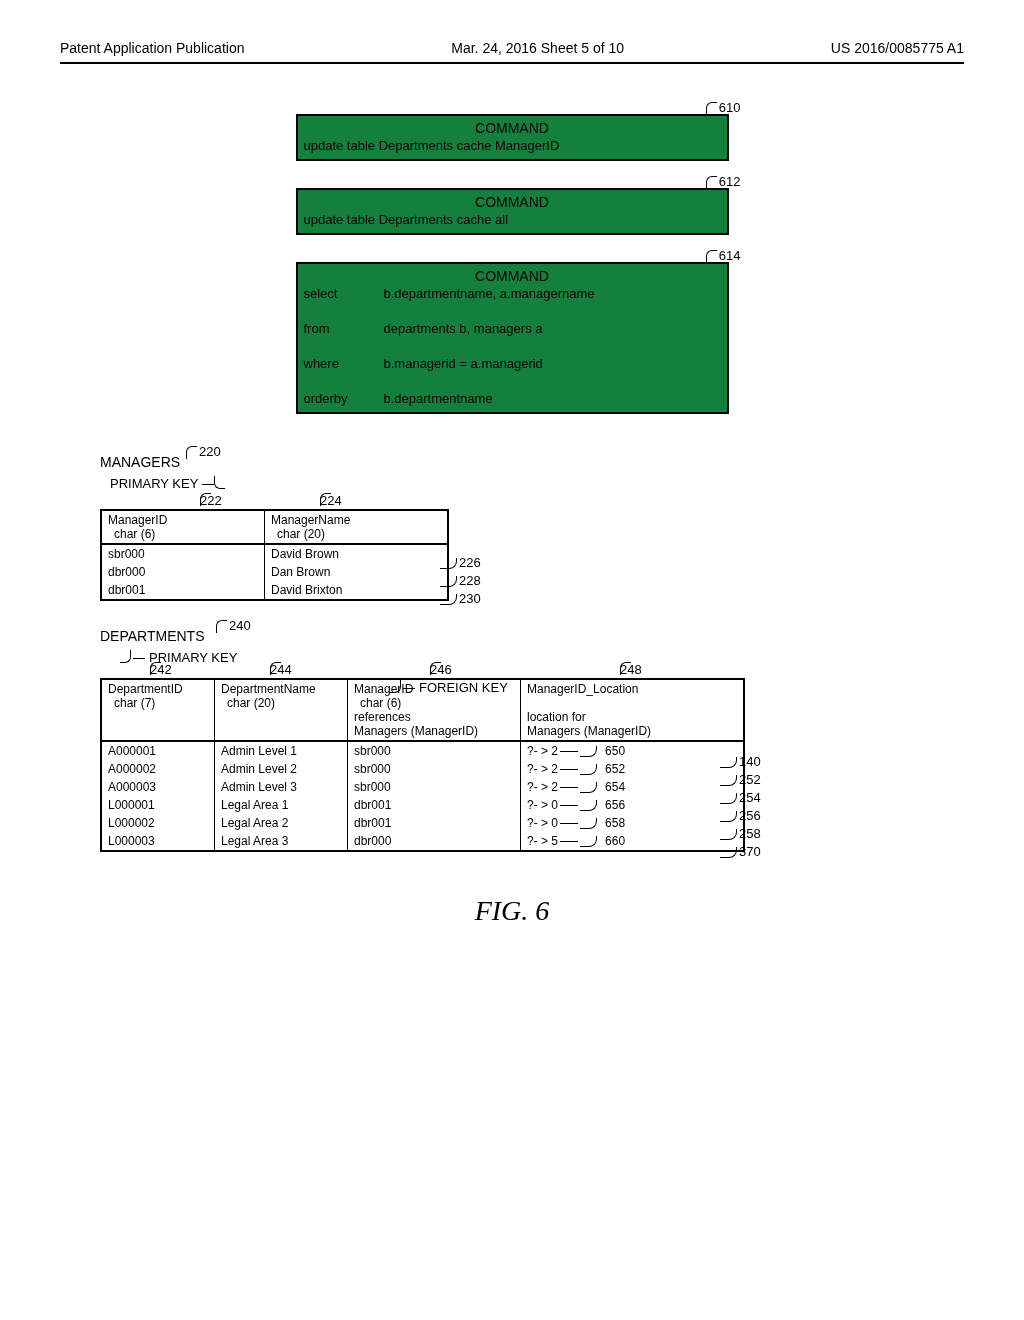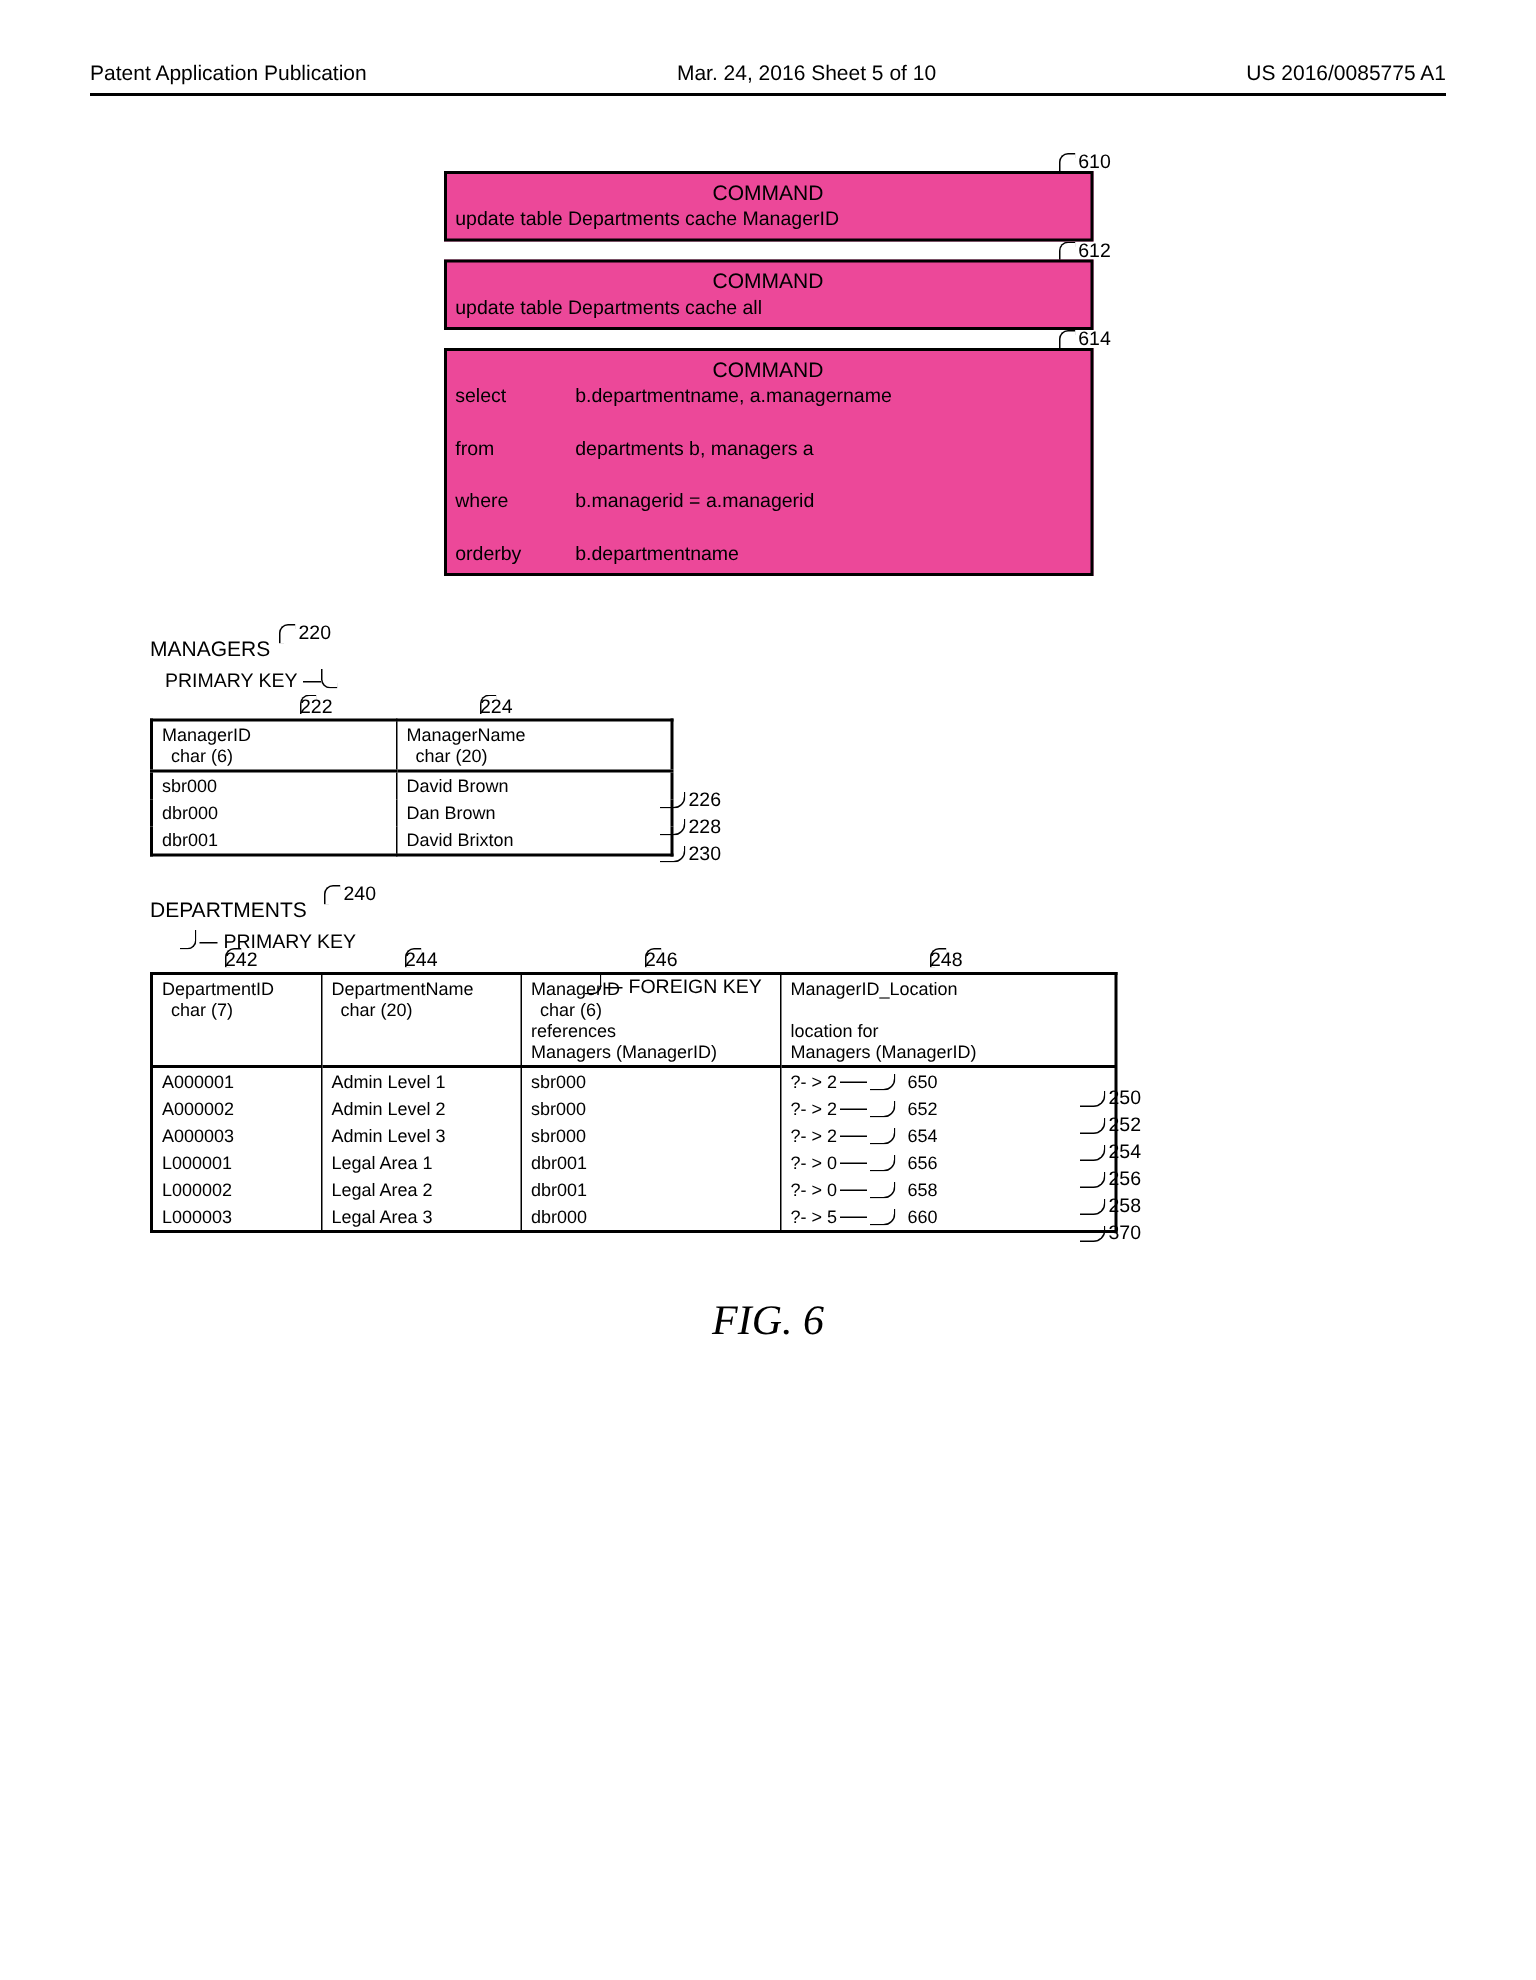--- a/index.html
+++ b/index.html
@@ -13,28 +13,28 @@
   }
   .header {
     display: flex;
     justify-content: space-between;
     border-bottom: 2px solid #000;
     padding-bottom: 6px;
     margin-bottom: 50px;
     font-size: 14px;
   }
   .command-group {
-    margin: 0 auto 12px auto;
+    margin: 0 auto 27px auto;
     width: 433px;
     position: relative;
   }
   .command-box {
     border: 2px solid #000;
     padding: 4px 6px 6px 6px;
-    background: #ec4899;
+    background: #15803d;
     position: relative;
   }
   .command-title {
     text-align: center;
     font-size: 14px;
     margin-bottom: 2px;
   }
   .command-body {
     font-size: 13px;
   }
@@ -372,21 +372,21 @@
         <td style="border-top:none;">L000003</td>
         <td style="border-top:none;">Legal Area 3</td>
         <td style="border-top:none;">dbr000</td>
         <td style="border-top:none;" class="cell-callout">
           <span>?- &gt; 5</span><span class="dash"></span><span class="curve"></span><span class="cell-num">660</span>
         </td>
       </tr>
     </tbody>
       </table>
     <div class="row-callouts" style="left:620px; top:76px;">
-      <div class="rc" style="top:0;"><span class="curve"></span><span>250</span></div>
+      <div class="rc" style="top:0;"><span class="curve"></span><span>140</span></div>
       <div class="rc" style="top:18px;"><span class="curve"></span><span>252</span></div>
       <div class="rc" style="top:36px;"><span class="curve"></span><span>254</span></div>
       <div class="rc" style="top:54px;"><span class="curve"></span><span>256</span></div>
       <div class="rc" style="top:72px;"><span class="curve"></span><span>258</span></div>
       <div class="rc" style="top:90px;"><span class="curve"></span><span>370</span></div>
     </div>
   </div>
 </div>
 
 <div class="figcap">FIG. 6</div>

